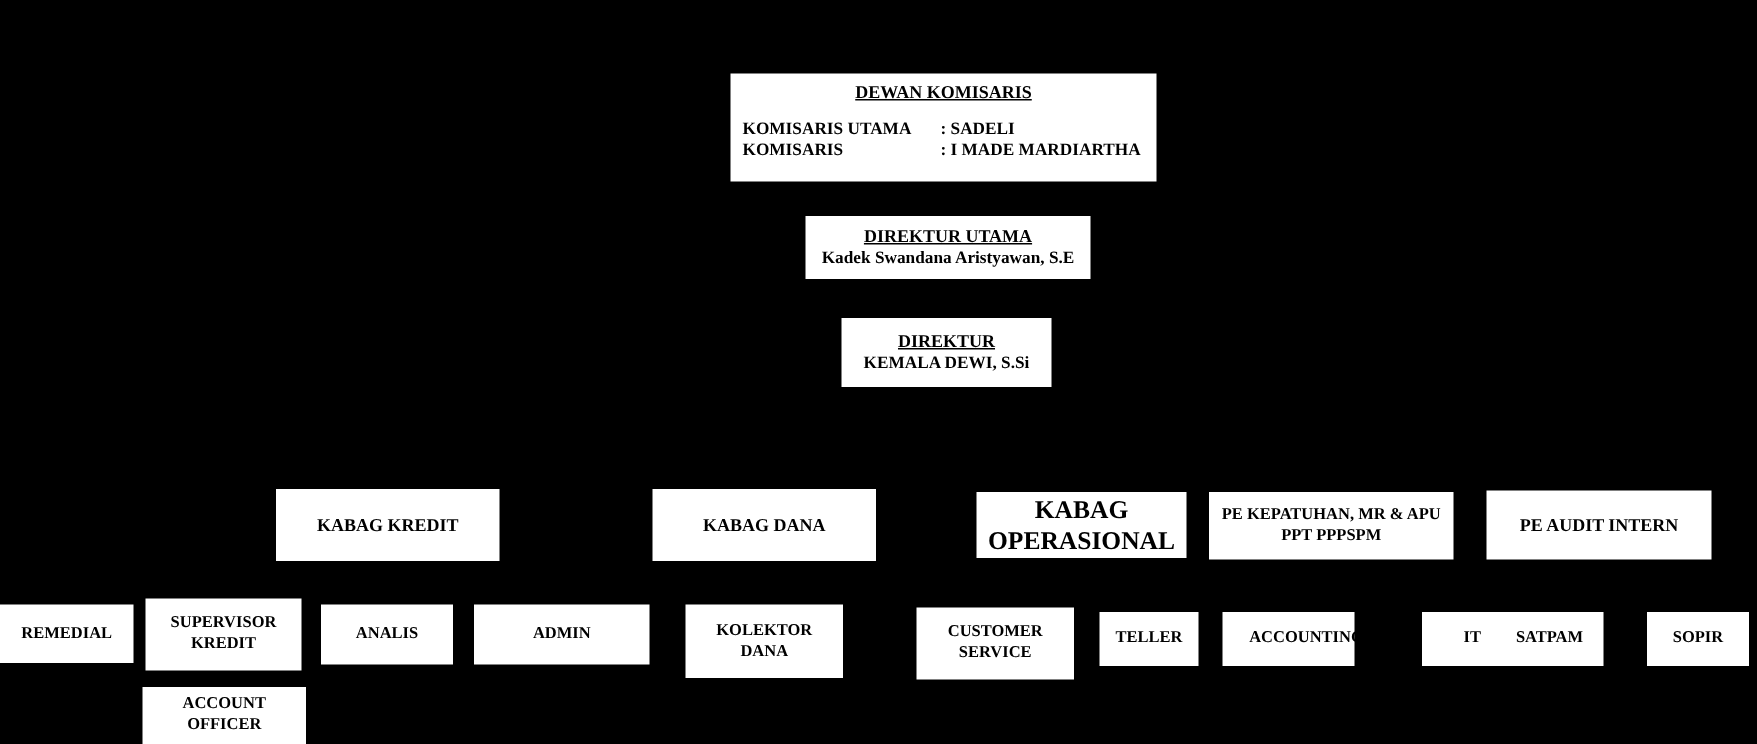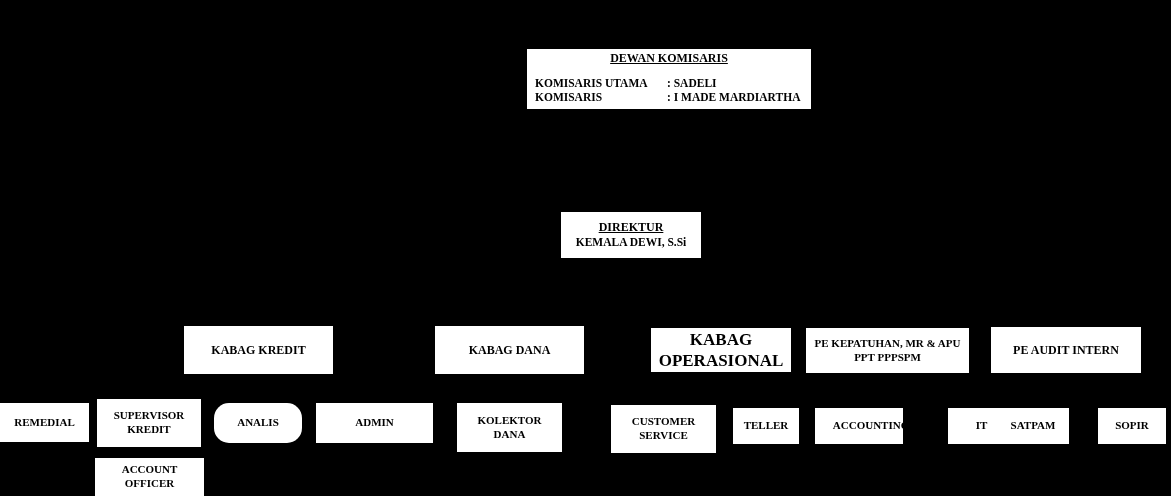--- a/index.html
+++ b/index.html
@@ -32,25 +32,24 @@
   }
   .box .title {
     text-decoration: underline;
     font-size: 12px;
   }
   .box .name {
     font-size: 11.5px;
   }
   
   #box-dewan {
-    left: 487px; top: 49px; width: 284px; height: 60px;
-    justify-content: flex-end;
+    left: 487px; top: 49px; width: 284px; height: 72px;
+    justify-content: flex-start;
     align-items: stretch;
     padding: 5px 8px 4px 8px;
-    margin-left: 40px;
   }
   #box-dewan .title { text-align: center; }
   #box-dewan .rows { margin-top: 11px; }
   #box-dewan .row {
     display: flex;
     text-align: left;
     font-size: 11.5px;
     line-height: 1.2;
   }
   #box-dewan .row .role { width: 132px; flex: 0 0 auto; }
@@ -63,21 +62,21 @@
   #box-kabag-kredit      { left: 184px; top: 326px; width: 149px; height: 48px; }
   #box-kabag-dana        { left: 435px; top: 326px; width: 149px; height: 48px; }
   #box-kabag-operasional { left: 651px; top: 328px; width: 140px; height: 44px; font-size: 17px; padding: 2px 2px; }
   #box-pe-kepatuhan      { left: 806px; top: 328px; width: 163px; height: 45px; font-size: 11px; }
   #box-pe-audit          { left: 991px; top: 327px; width: 150px; height: 46px; }
 
   
   .staff { font-size: 11px; }
   #box-remedial        { left: 0px;    top: 403px; width: 89px;  height: 39px; }
   #box-supervisor      { left: 97px;   top: 399px; width: 104px; height: 48px; }
-  #box-analis          { left: 214px;  top: 403px; width: 88px;  height: 40px; border-radius: 15px; }
+  #box-analis          { left: 214px;  top: 403px; width: 88px;  height: 40px; }
   #box-admin           { left: 316px;  top: 403px; width: 117px; height: 40px; }
   #box-kolektor        { left: 457px;  top: 403px; width: 105px; height: 49px; }
   #box-customer        { left: 611px;  top: 405px; width: 105px; height: 48px; }
   #box-teller          { left: 733px;  top: 408px; width: 66px;  height: 36px; }
   #box-accounting      { left: 815px;  top: 408px; width: 88px;  height: 36px; padding-left: 28px; }
   #box-it              { left: 948px;  top: 408px; width: 56px;  height: 36px; padding-left: 15px; }
   #box-satpam          { left: 997px;  top: 408px; width: 72px;  height: 36px; }
   #box-sopir           { left: 1098px; top: 408px; width: 68px;  height: 36px; }
   #box-account-officer { left: 95px;   top: 458px; width: 109px; height: 38px; }
 </style>
@@ -93,20 +92,24 @@
         <span class="role">KOMISARIS UTAMA</span>
         <span class="value">: SADELI</span>
       </div>
       <div class="row">
         <span class="role">KOMISARIS</span>
         <span class="value">: I MADE MARDIARTHA</span>
       </div>
     </div>
   </div>
 
+  <div class="box" id="box-direktur-utama">
+    <div class="title">DIREKTUR UTAMA</div>
+    <div class="name">Kadek Swandana Aristyawan, S.E</div>
+  </div>
 
   <div class="box" id="box-direktur">
     <div class="title">DIREKTUR</div>
     <div class="name">KEMALA DEWI, S.Si</div>
   </div>
 
   <div class="box" id="box-kabag-kredit">
     <span>KABAG KREDIT</span>
   </div>
   <div class="box" id="box-kabag-dana">

